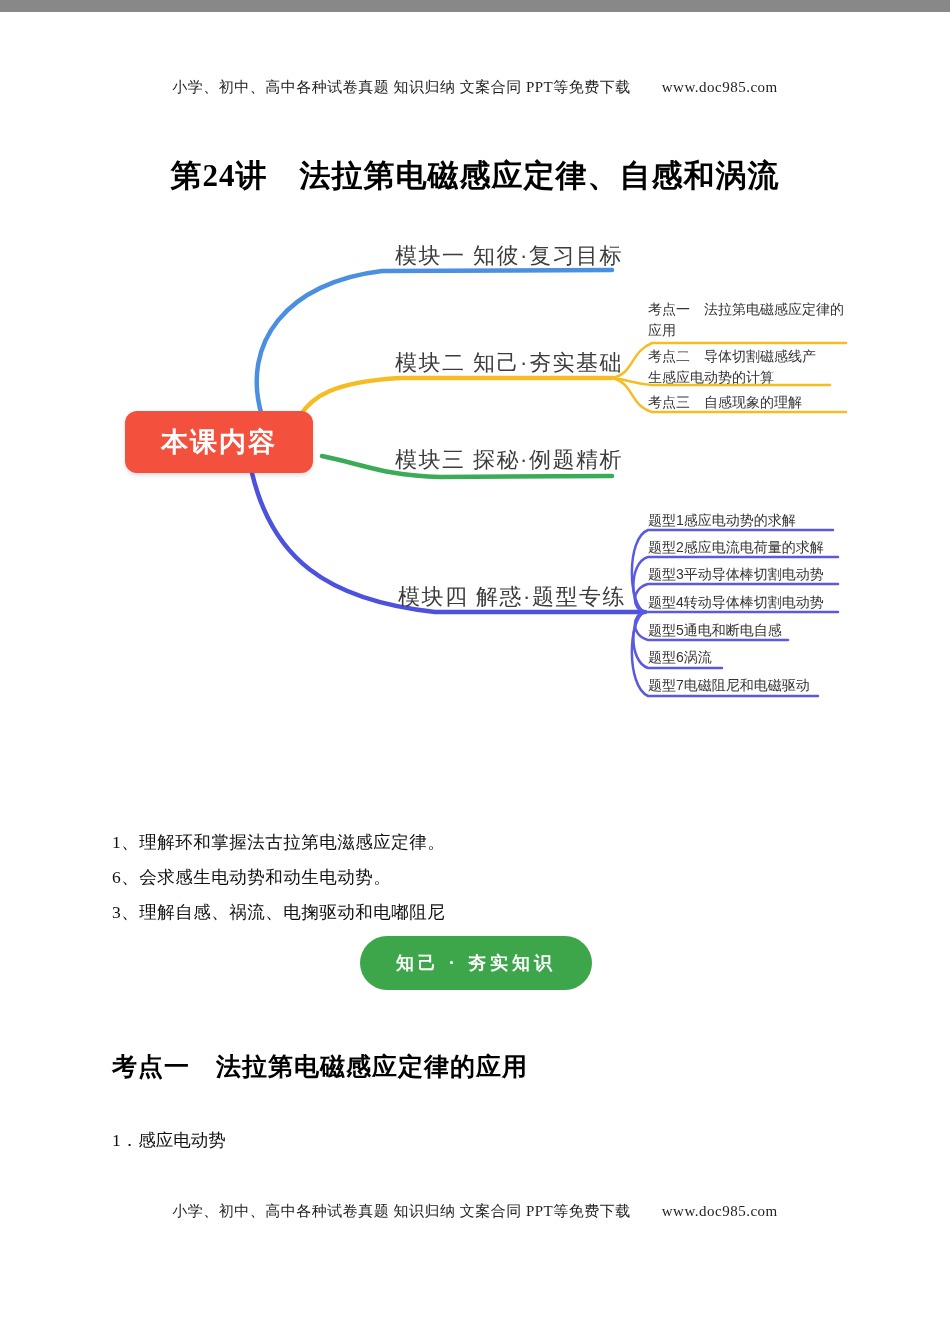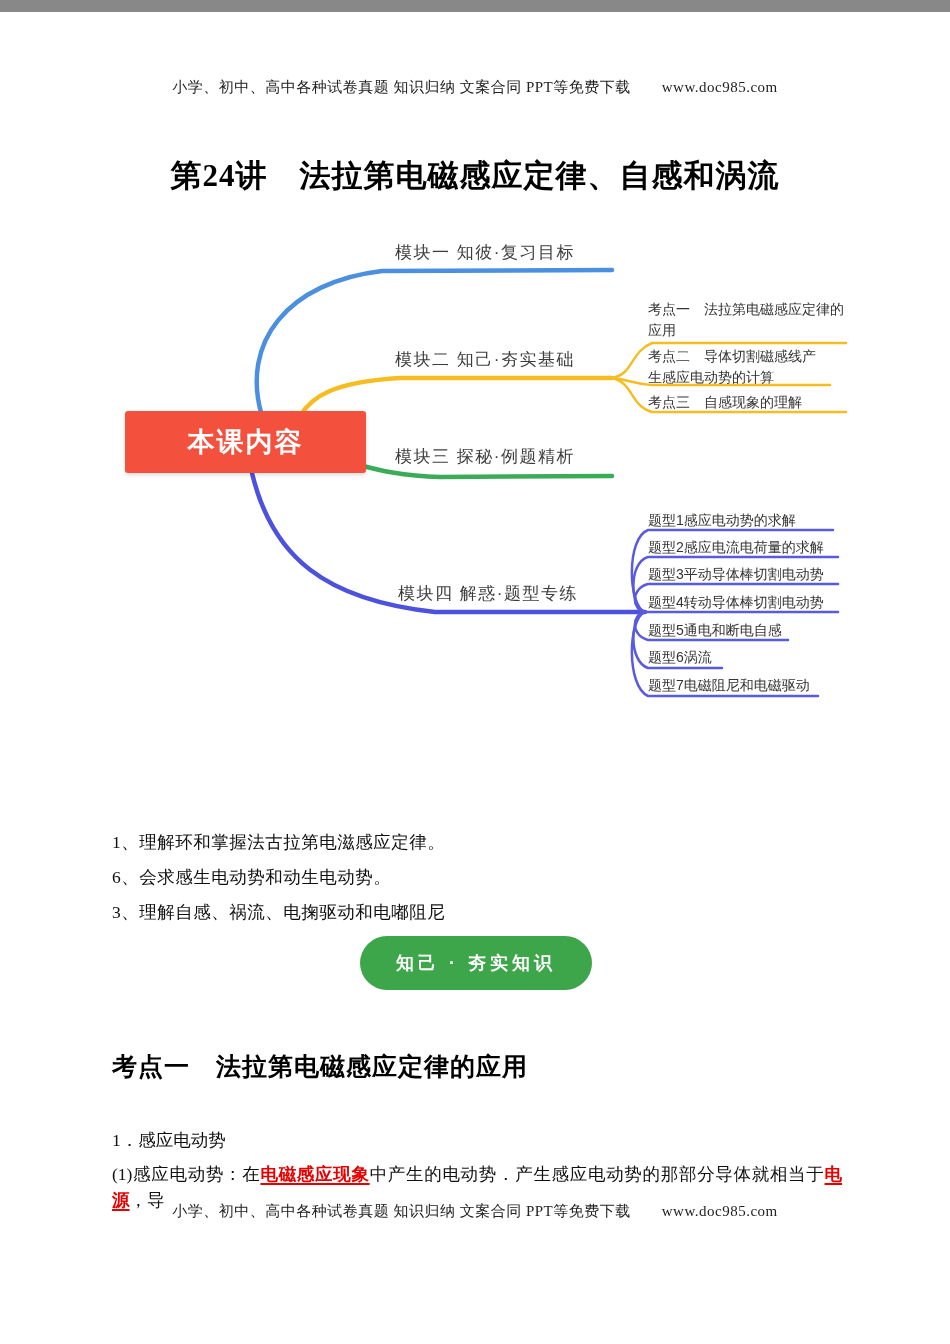--- a/index.html
+++ b/index.html
@@ -14,29 +14,29 @@
   .ftr { top:1190px; font-size:15px; color:#222; letter-spacing:0.5px; }
   .doc-title {
     position:absolute; top:143px; width:100%; text-align:center;
     font-size:31px; font-weight:bold; color:#000;
     font-family:"Liberation Serif", serif; letter-spacing:1px;
   }
   
   .mindmap { position:absolute; left:0; top:0; width:950px; height:730px; }
   .mm-svg { position:absolute; left:0; top:0; }
   .center-node {
-    position:absolute; left:125px; top:399px; width:241px; height:62px;
-    background:#f4503e; border-radius:3px; color:#fff;
+    position:absolute; left:125px; top:399px; width:188px; height:62px;
+    background:#f4503e; border-radius:12px; color:#fff;
     display:flex; align-items:center; justify-content:center;
     font-family:Liberation Sans, sans-serif; font-weight:bold; font-size:27px;
     letter-spacing:2px; box-shadow:0 2px 4px rgba(0,0,0,0.15);
   }
   .branch-label {
     position:absolute; font-family:"Liberation Sans", sans-serif;
-    font-size:17px; color:#3c3c3c; letter-spacing:1.5px; white-space:nowrap;
+    font-size:22px; color:#3c3c3c; letter-spacing:1.5px; white-space:nowrap;
   }
   .bl1 { left:395px; top:229px; }
   .bl2 { left:395px; top:336px; }
   .bl3 { left:395px; top:433px; }
   .bl4 { left:398px; top:570px; }
   .subnode {
     position:absolute; font-family:"Liberation Sans", sans-serif;
     font-size:14px; color:#333; line-height:21px;
   }
   .k1 { left:648px; top:287px; width:206px; }
@@ -129,17 +129,16 @@
   <p class="goal g1">1、理解环和掌握法古拉第电滋感应定律。</p>
   <p class="goal g2">6、会求感生电动势和动生电动势。</p>
   <p class="goal g3">3、理解自感、祸流、电掬驱动和电嘟阻尼</p>
 
   <div class="pill pill-green">知己 · 夯实知识</div>
 
   <h2 class="section-heading">考点一　法拉第电磁感应定律的应用</h2>
 
   <p class="item-title">1．感应电动势</p>
 
-  <p class="para"><span>(1)感应电动势：在</span><span class="hl">电磁感应现象</span><span>中产生的电动势．产生感应电动势的那部分导体就相当于</span><span class="hl">电源</span><span>，导</span></p>
 
   <div class="center-line ftr">小学、初中、高中各种试卷真题 知识归纳 文案合同 PPT等免费下载　　www.doc985.com</div>
 
 </div>
 
 </body></html>

